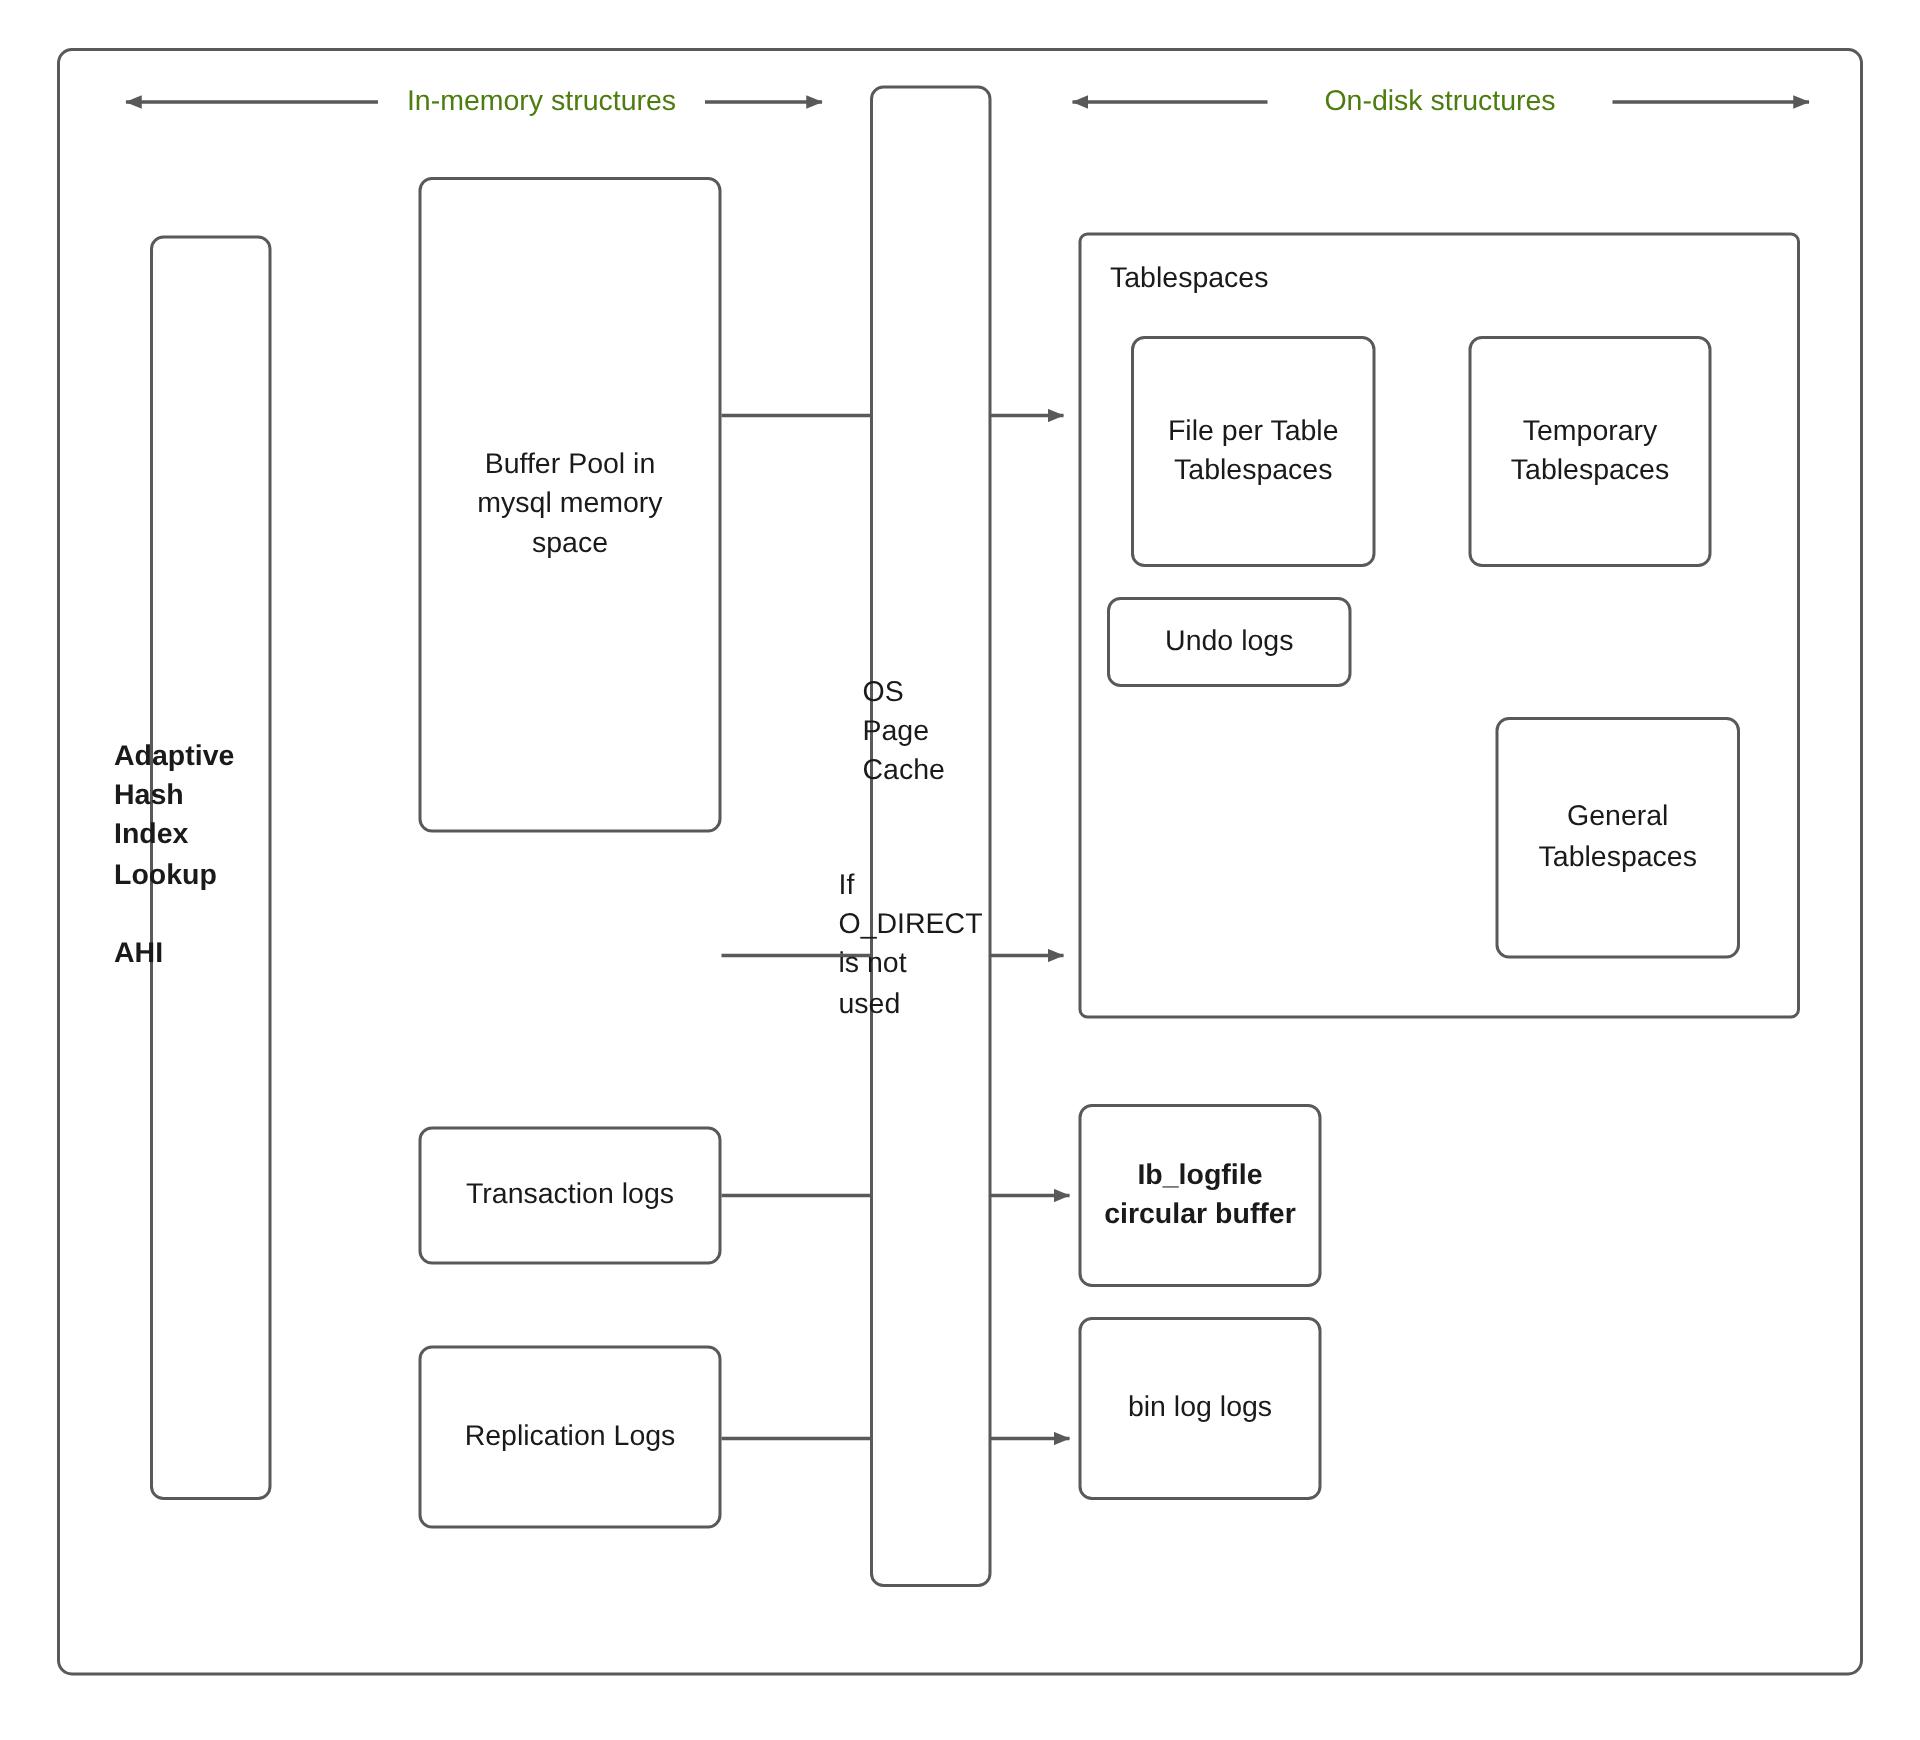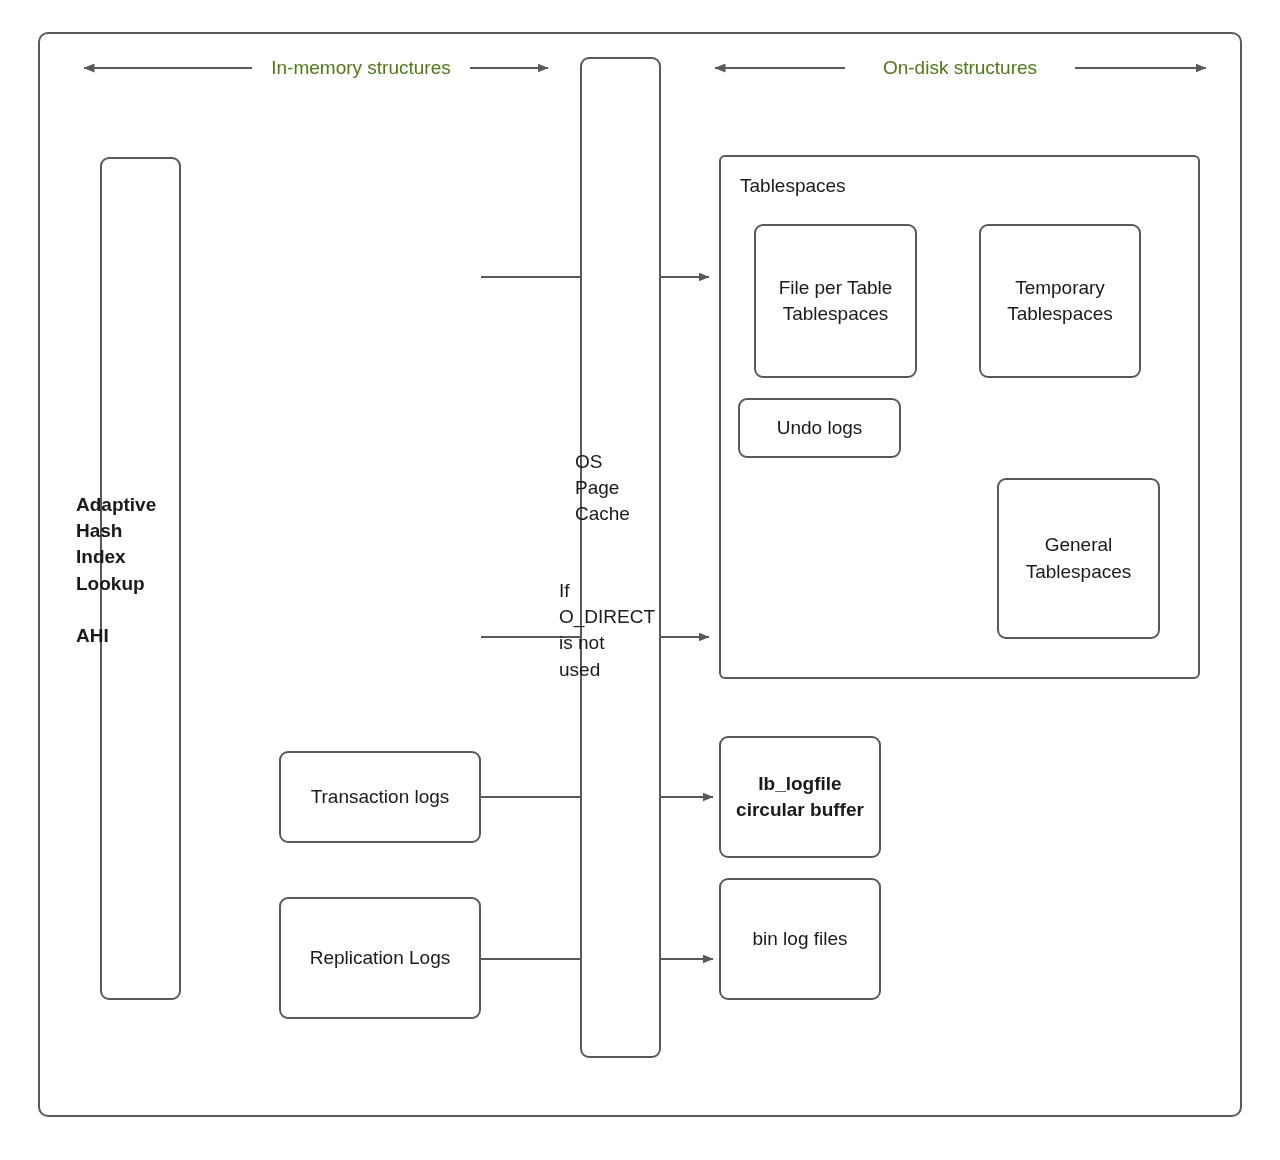--- a/index.html
+++ b/index.html
@@ -120,20 +120,23 @@
   <div class="band-label" style="left:851px; top:57px; width:218px;">On-disk structures</div>
 
   <div class="box" style="left:100px; top:157px; width:81px; height:843px;"></div>
   <div class="overflow-text" style="left:76px; top:492px; width:129px;font-weight:bold;">Adaptive
 Hash
 Index
 Lookup
 
 AHI</div>
 
+  <div class="box" style="left:279px; top:118px; width:202px; height:437px;">Buffer Pool in
+mysql memory
+space</div>
 
 
   <div class="box" style="left:279px; top:736px; width:202px; height:92px;margin-top:15px;">Transaction logs</div>
 
   <div class="box" style="left:279px; top:897px; width:202px; height:122px;">Replication Logs</div>
 
   <div class="box" style="left:580px; top:57px; width:81px; height:1001px;"></div>
   <div class="overflow-text" style="left:575px; top:449px; width:91px;">OS
 Page
 Cache</div>
@@ -153,15 +156,15 @@
 
   <div class="box" style="left:738px; top:398px; width:163px; height:60px;">Undo logs</div>
 
 
   <div class="box" style="left:997px; top:478px; width:163px; height:161px;">General
 Tablespaces</div>
 
   <div class="box" style="left:719px; top:736px; width:162px; height:122px;font-weight:bold;">Ib_logfile
 circular buffer</div>
 
-  <div class="box" style="left:719px; top:878px; width:162px; height:122px;">bin log files</div>
+  <div class="box" style="left:719px; top:878px; width:162px; height:122px;">bin log logs</div>
 
 </div>
 
 </body></html>

